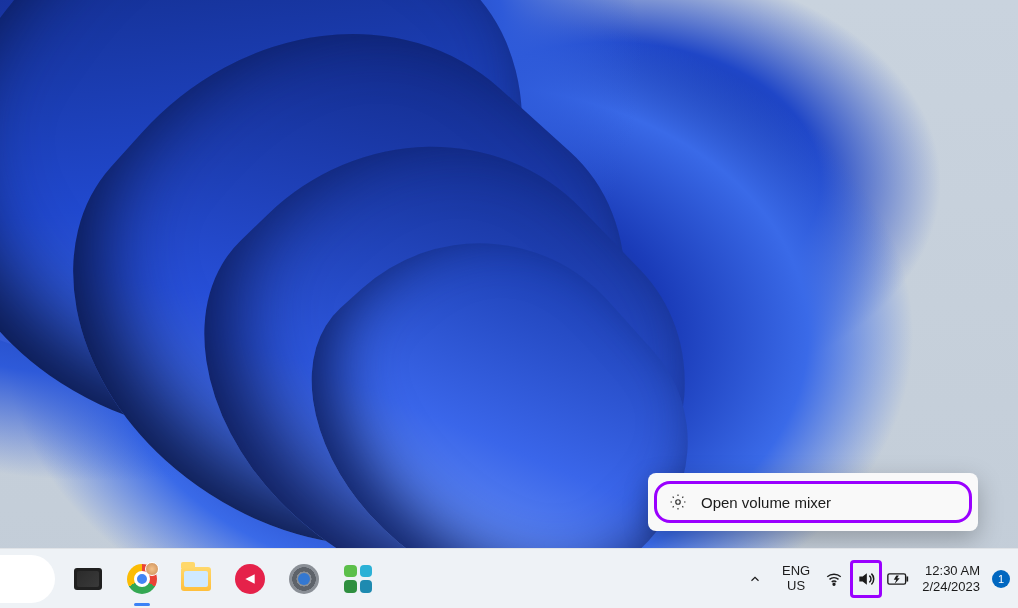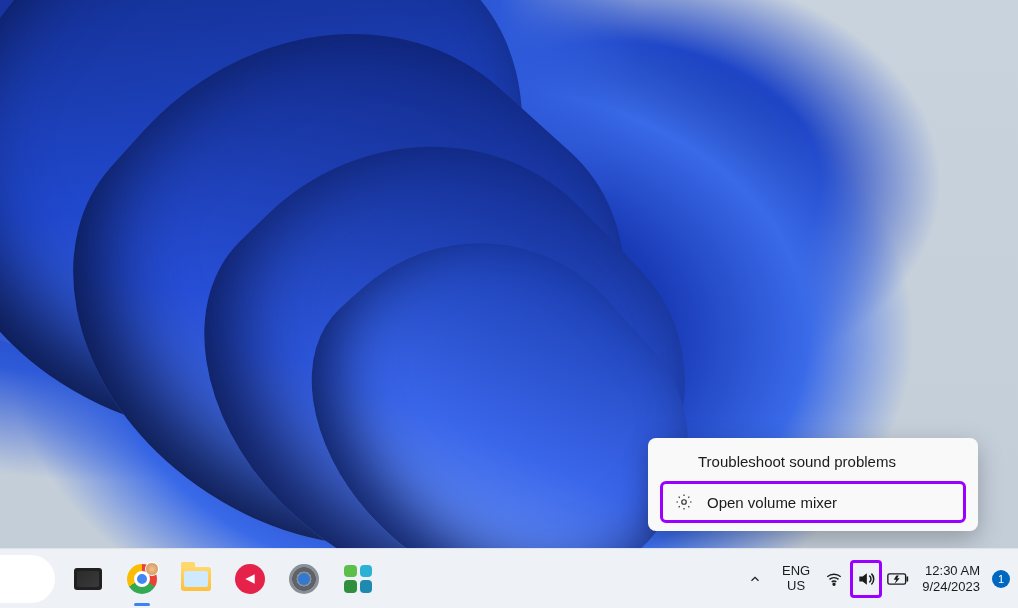--- a/index.html
+++ b/index.html
@@ -27,21 +27,21 @@
   width: 330px; background: #f9f9f9; border-radius: 8px;
   box-shadow: 0 8px 24px rgba(0,0,0,.25);
   padding: 6px; font-size: 15px; color: #1b1b1b;
 }
 .menu-item {
   display: flex; align-items: center; gap: 14px;
   padding: 9px 12px; border-radius: 4px; cursor: pointer;
 }
 .menu-item.no-icon { padding-left: 44px; }
 .menu-item .mi-icon { width: 18px; height: 18px; display:flex; align-items:center; justify-content:center; color:#333; }
-.hl1 { border: 3px solid #9a00ff; border-radius: 6px; margin: 2px 6px; }
+.hl1 { border: 3px solid #9a00ff; border-radius: 16px; margin: 2px 0; }
 
 .taskbar {
   position: absolute; left: 0; right: 0; bottom: 0; height: 60px;
   background: #eef2f6; border-top: 1px solid rgba(0,0,0,.06);
   display: flex; align-items: center; margin-top: 43px;
 }
 .tb-left { display:flex; align-items:center; gap:12px; padding-left:0; }
 .start-pill { width:55px; height:48px; background:#fff; border-top-right-radius:24px; border-bottom-right-radius:24px; }
 .tb-icon { width:42px; height:42px; border-radius:6px; display:flex; align-items:center; justify-content:center; cursor:pointer; position:relative; }
 .tb-icon .dot { position:absolute; bottom:-6px; width:6px; height:3px; border-radius:2px; background:#7a7a7a; }
@@ -83,23 +83,20 @@
 
 <div class="desktop">
   <div class="fold f1"></div>
   <div class="fold f2"></div>
   <div class="fold f3"></div>
   <div class="fold f4"></div>
   <div class="fold f5"></div>
 </div>
 
 <div class="context-menu">
-  <div class="menu-item no-icon">
-    <span>Troubleshoot sound problems</span>
-  </div>
   <div class="hl1">
     <div class="menu-item">
       <span class="mi-icon">
         <svg width="18" height="18" viewBox="0 0 24 24" fill="none" stroke="currentColor" stroke-width="1.6">
             <circle cx="12" cy="12" r="3"></circle>
             <path d="M12 2v2M12 20v2M4.9 4.9l1.4 1.4M17.7 17.7l1.4 1.4M2 12h2M20 12h2M4.9 19.1l1.4-1.4M17.7 6.3l1.4-1.4"></path>
           </svg>
       </span>
       <span>Open volume mixer</span>
     </div>
@@ -169,19 +166,19 @@
       <div class="tray-btn">
         <svg width="22" height="14" viewBox="0 0 26 14" fill="none" stroke="#1b1b1b" stroke-width="1.6">
             <rect x="1" y="1" width="21" height="12" rx="2"></rect>
             <rect x="23" y="4" width="2" height="6" fill="#1b1b1b" stroke="none"></rect>
             <path d="M11 3l-3 5h3l-2 5 6-7h-3l2-3z" fill="#1b1b1b" stroke="none"></path>
           </svg>
       </div>
     </div>
     <div class="clock">
       <div>12:30 AM</div>
-      <div>9/24/2023</div>
+      <div>2/24/2023</div>
     </div>
     <div class="notif-badge">
       <span>1</span>
     </div>
   </div>
 </div>
 
 </body></html>

